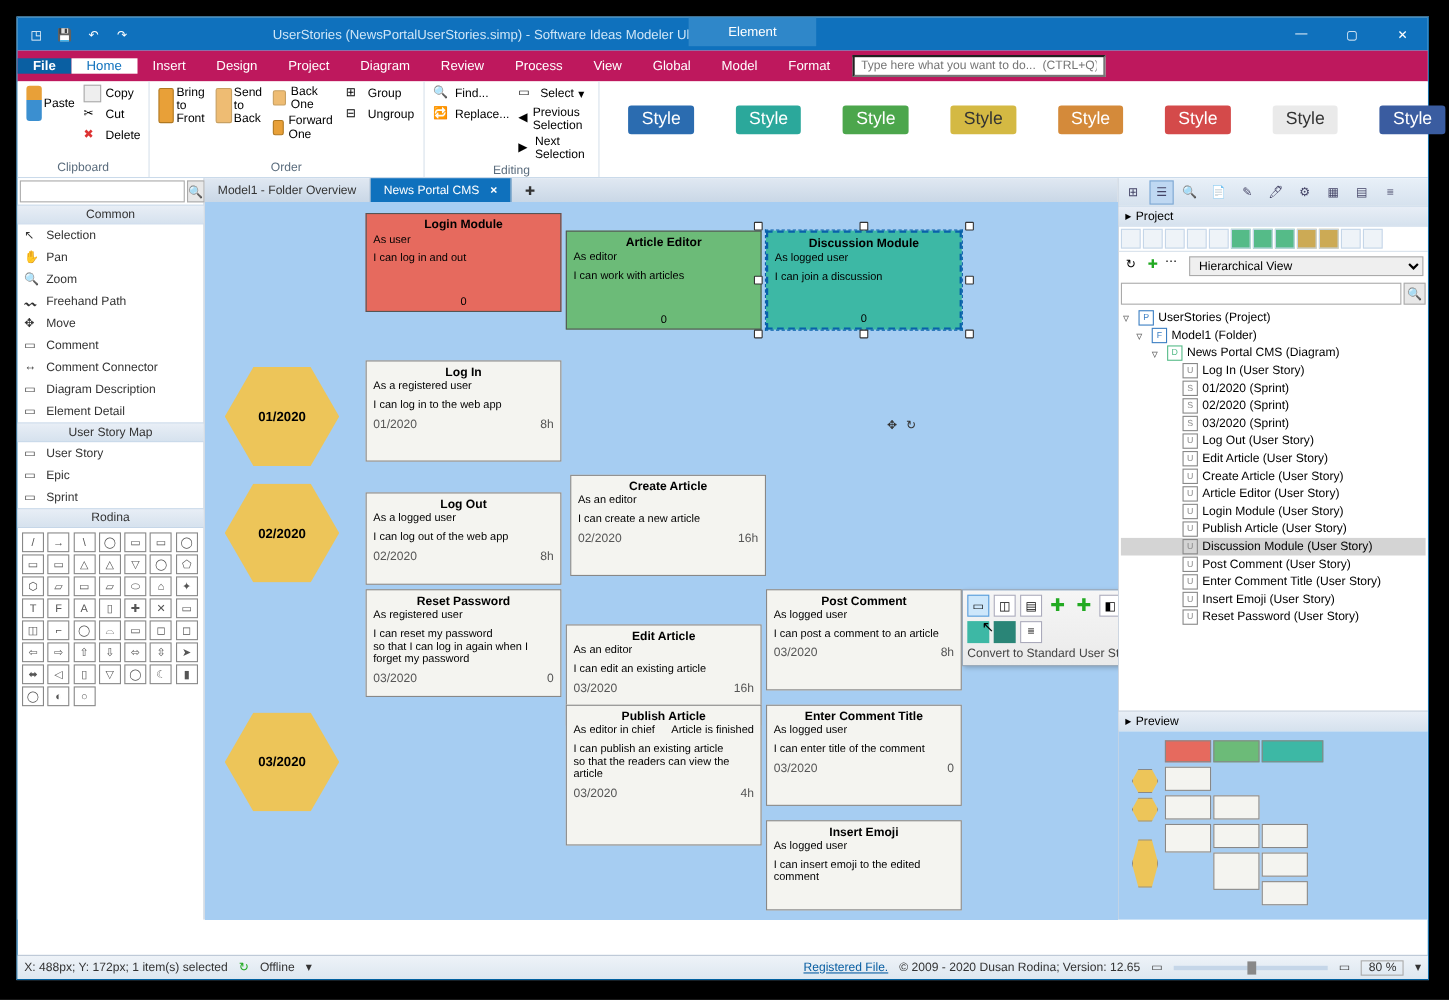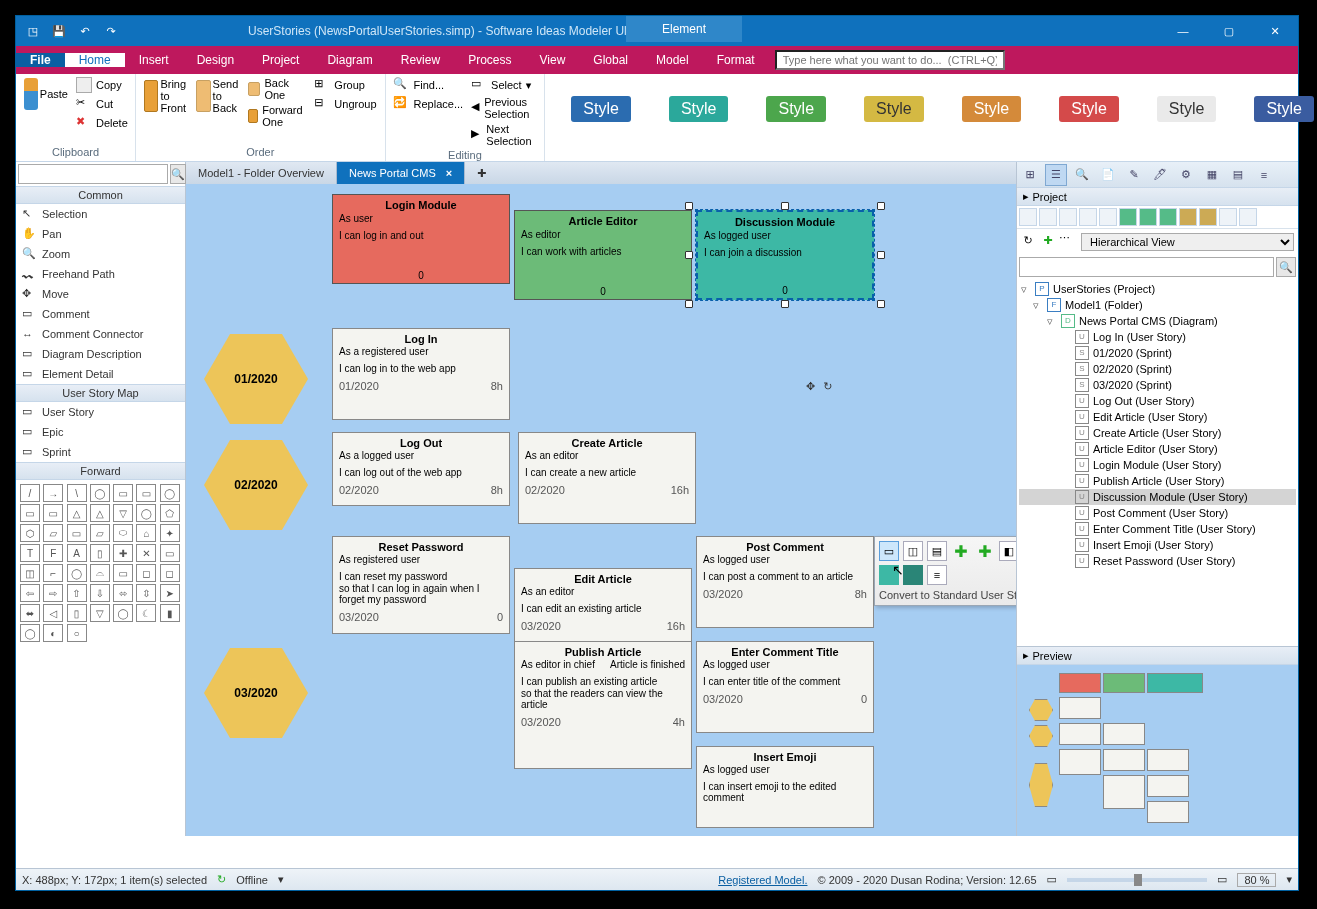--- a/index.html
+++ b/index.html
@@ -298,21 +298,21 @@
           </div>
           <div class="tool-item">
             <span class="tic">▭</span>
             <span>Epic</span>
           </div>
           <div class="tool-item">
             <span class="tic">▭</span>
             <span>Sprint</span>
           </div>
         </div>
-      <div class="section-h">Forward</div>
+      <div class="section-h">Rodina</div>
       <div class="drawing-grid" id="drawing-grid">
           <div class="dcell">/</div>
           <div class="dcell">→</div>
           <div class="dcell">\</div>
           <div class="dcell">◯</div>
           <div class="dcell">▭</div>
           <div class="dcell">▭</div>
           <div class="dcell">◯</div>
           <div class="dcell">▭</div>
           <div class="dcell">▭</div>
@@ -428,21 +428,21 @@
             <div class="sprint" style="left: 18px; top: 464px;">03/2020</div>
             <div class="story" style="left: 146px; top: 144px; height: 92px;">
               <div class="t">Log In</div>
               <div class="r">As a registered user</div>
               <div class="b">I can log in to the web app</div>
               <div class="ft">
                 <span>01/2020</span>
                 <span>8h</span>
               </div>
             </div>
-            <div class="story" style="left: 146px; top: 248px; height: 74px;">
+            <div class="story" style="left: 146px; top: 264px; height: 84px;">
               <div class="t">Log Out</div>
               <div class="r">As a logged user</div>
               <div class="b">I can log out of the web app</div>
               <div class="ft">
                 <span>02/2020</span>
                 <span>8h</span>
               </div>
             </div>
             <div class="story" style="left: 332px; top: 248px; height: 92px;">
               <div class="t">Create Article</div>
@@ -667,21 +667,21 @@
       </div>
     </div>
   </div>
 
   <div class="statusbar">
     <span>X: 488px; Y: 172px; 1 item(s) selected</span>
     <span style="color:#2a2">↻</span>
       <span>Offline</span>
       <span>▾</span>
     <span class="sp"></span>
-    <a>Registered Model.</a>
+    <a>Registered File.</a>
     <span>© 2009 - 2020 Dusan Rodina; Version: 12.65</span>
     <span>▭</span>
     <div class="zoom-slider"></div>
     <span>▭</span>
     <span style="border:1px solid #aaa;padding:0 6px">80 %</span>
       <span>▾</span>
   </div>
 </div>
 
 </body></html>

